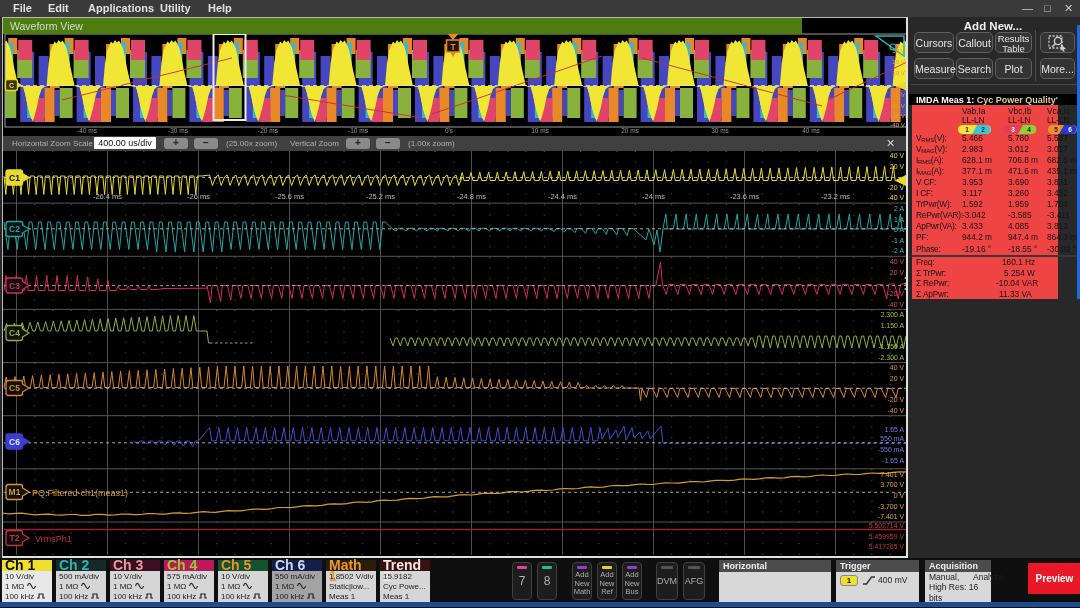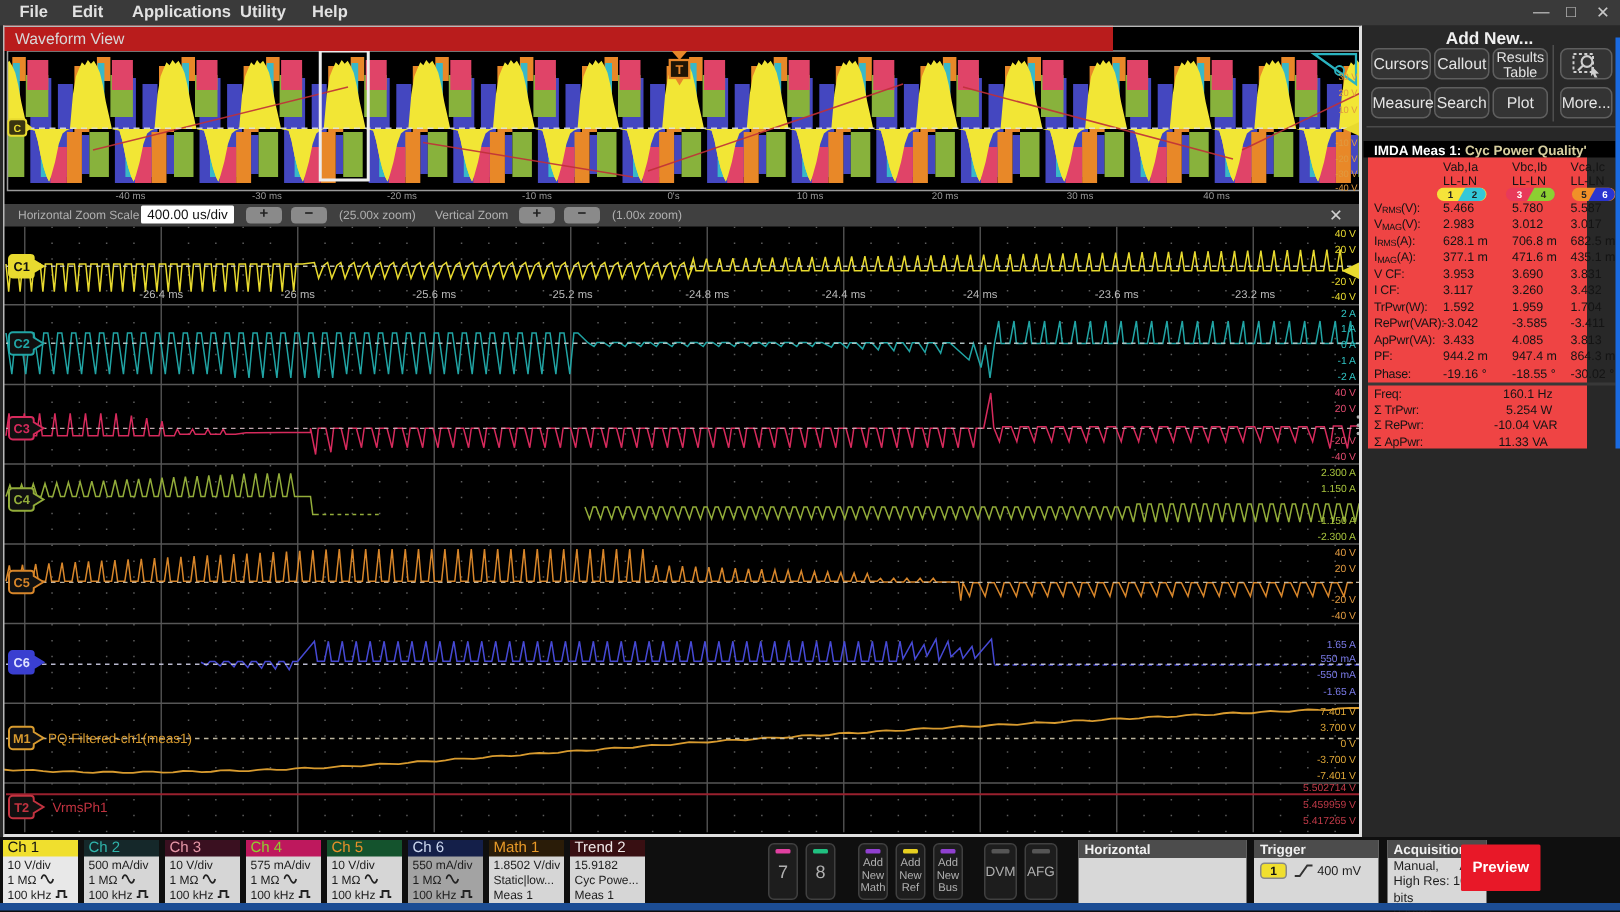--- a/index.html
+++ b/index.html
@@ -1,33 +1,33 @@
 <!DOCTYPE html>
 <html><head><meta charset="utf-8"><style>
 * { margin:0; padding:0; box-sizing:border-box; }
 body { width:1080px; height:608px; background:#282828; font-family:"Liberation Sans",sans-serif; position:relative; overflow:hidden; }
 #menubar { position:absolute; left:0; top:0; width:1080px; height:17px; background:#3a3a3a; color:#e2e2e2; font-size:11px; font-weight:bold; }
 #menubar span.m { position:absolute; top:2px; }
 #win { position:absolute; left:2px; top:17px; width:906px; height:540px; background:#000; }
 #winborder { position:absolute; left:2px; top:17px; width:906px; height:541px; border:1px solid #b8b8b8; border-right:2px solid #e0e0e0; border-bottom:2px solid #e0e0e0; pointer-events:none; z-index:30; }
-#tabstrip { position:absolute; left:0; top:0; width:740px; height:17px; background:#b91c1c; color:#d8d8d8; font-size:10.5px; }
+#tabstrip { position:absolute; left:0; top:0; width:800px; height:17px; background:#4d7c0f; color:#d8d8d8; font-size:10.5px; }
 #zoombar { position:absolute; left:0; top:119px; width:904px; height:15px; background:#404040; color:#b0b0b0; font-size:8px; }
 #zoombar span { position:absolute; top:3px; }
 .zbtn { position:absolute; top:1.5px; width:24px; height:11px; background:#8a8a8a; border-radius:3px; color:#222; text-align:center; font-size:10px; line-height:10px; font-weight:bold; }
 #rightpanel { position:absolute; left:909px; top:17px; width:171px; height:541px; background:#282828; }
 .rbtn { position:absolute; background:#343434; border:1px solid #5f5f5f; border-radius:5px; color:#e4e4e4; font-size:10.5px; text-align:center; }
 #imdahdr { position:absolute; left:0; top:77px; width:168px; height:11px; background:#000; color:#fff; font-size:9px; font-weight:bold; }
 #imdatbl { position:absolute; left:3px; top:88px; width:146px; height:194px; background:#ef4444; color:#141414; font-size:8.3px; }
 .trow { position:absolute; left:0; width:165px; height:11.2px; }
 .trow span { position:absolute; top:0; }
 .c0 { left:4px; } .c1 { left:50px; } .c2 { left:96px; } .c3 { left:135px; }
 .trow .c0 { letter-spacing:-0.2px; }
 #bottombar { position:absolute; left:0; top:558px; width:1080px; height:50px; background:#0f0f0f; }
 .chbadge { position:absolute; top:2px; width:50px; height:42px; background:#d6d6d6; }
-.chhdr { height:11px; font-size:10px; font-weight:normal; padding:0 3px; line-height:11px; }
+.chhdr { height:11px; font-size:14px; font-weight:bold; padding:0 3px; line-height:11px; }
 .chbody { font-size:8px; color:#1c1c1c; padding:1px 3px 0 3px; line-height:9.8px; white-space:nowrap; overflow:hidden; }
 .sqbtn { position:absolute; top:4px; height:38px; background:#1d1d1d; border:1px solid #404040; border-radius:4px; color:#b0b0b0; text-align:center; }
 .topline { position:absolute; left:4px; right:4px; top:3px; height:2.5px; border-radius:1px; }
 .panel { position:absolute; top:2px; height:42px; background:#d8d8d8; }
 .phdr { height:12px; background:#4c4c4c; color:#f0f0f0; font-size:9px; font-weight:bold; padding-left:4px; line-height:12px; }
 .pbody { font-size:8.5px; color:#1c1c1c; padding:0 4px; line-height:10.3px; position:relative; }
 #bluestrip { position:absolute; left:0; top:602px; width:1080px; height:5px; background:#1c4d94; }
 </style></head>
 <body>
 <div id="menubar">
@@ -498,14 +498,14 @@
 &nbsp;<svg width="13" height="10" viewBox="0 0 13 10" style="vertical-align:-2px">
           <path d="M0,9 h3.5 l5,-7 h3.5" fill="none" stroke="#333" stroke-width="1.3"></path>
         </svg>&nbsp;400 mV</div>
     </div>
     <div class="panel" style="left:925px;width:66px">
       <div class="phdr">Acquisition</div>
       <div class="pbody">
 <span>Manual,</span><span style="position:absolute;left:48px">Analyze</span><br>
 <span>High Res: 16 bits</span><br><span>0 Acqs</span></div>
     </div>
-    <div style="position:absolute;left:974px;top:5px;width:53px;height:31px;background:#e81828;border-radius:1px;color:#fff;font-weight:bold;font-size:10px;text-align:center;line-height:31px">Preview</div>
+    <div style="position:absolute;left:1028px;top:5px;width:53px;height:31px;background:#e81828;border-radius:1px;color:#fff;font-weight:bold;font-size:10px;text-align:center;line-height:31px">Preview</div>
   </div>
 <div id="bluestrip"></div>
 </body></html>

